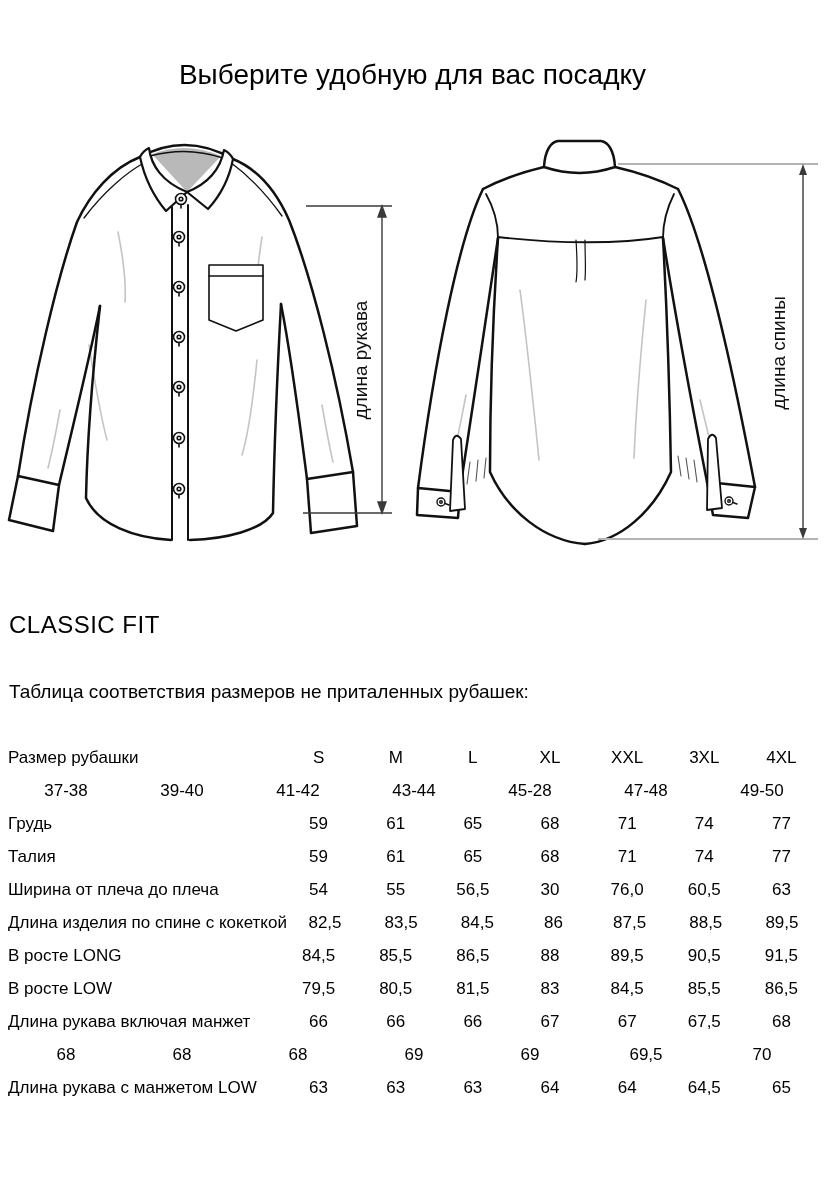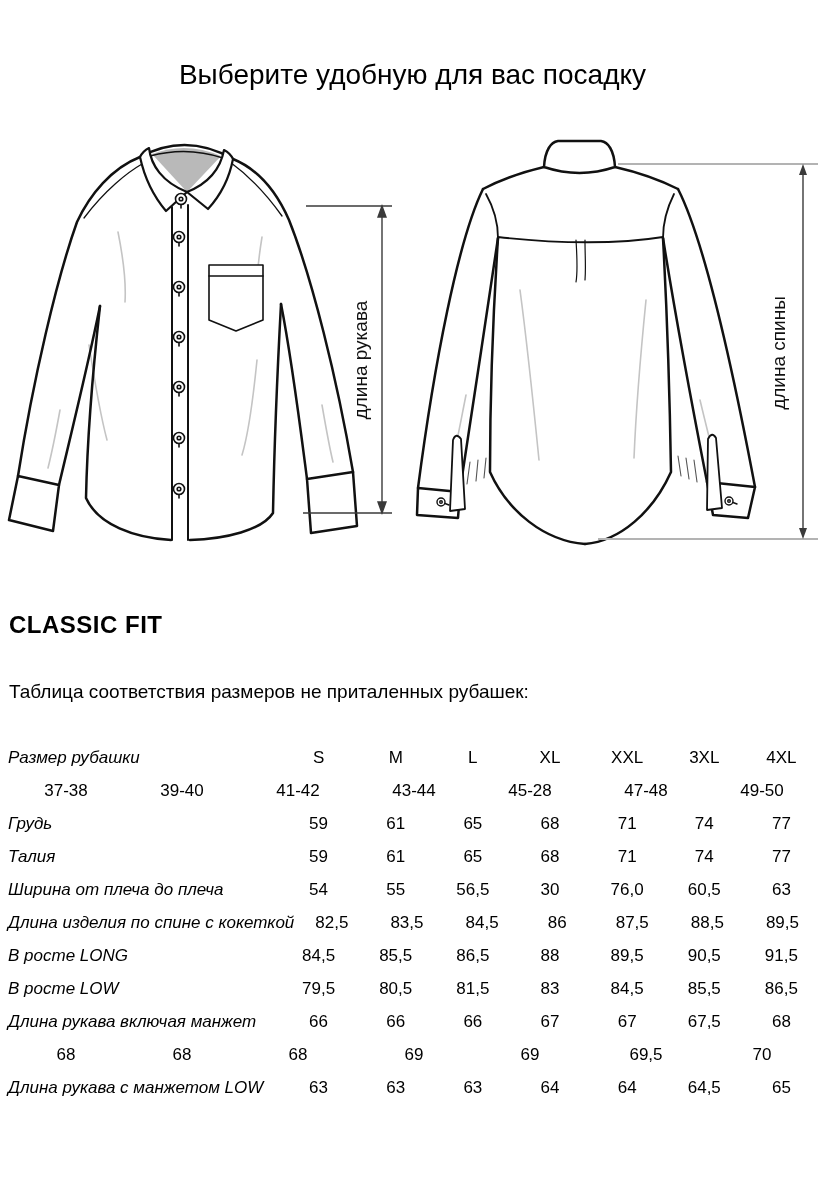--- a/index.html
+++ b/index.html
@@ -6,26 +6,26 @@
   .page{
     position:relative;width:825px;height:1200px;background:#fff;
     font-family:"Liberation Sans",sans-serif;color:#000;overflow:hidden;
   }
   .page-title{
     position:absolute;top:47px;left:0;width:825px;text-align:center;
     font-size:28px;font-weight:400;letter-spacing:0;margin-top:12px;
   }
   .diagram{position:absolute;top:110px;left:0;width:825px;height:470px;}
   .fit-heading{
-    position:absolute;top:611px;left:9px;font-size:24px;font-weight:bold;letter-spacing:.5px;
+    position:absolute;top:611px;left:9px;font-size:24px;font-weight:normal;letter-spacing:.5px;
   }
   .fit-subtitle{position:absolute;top:681px;left:9px;font-size:19px;}
   .size-table{position:absolute;top:741px;left:8px;width:812px;}
   .trow{display:flex;height:33px;align-items:center;font-size:17px;}
-  .tlabel{flex:0 0 272px;white-space:nowrap;font-style:italic;}
+  .tlabel{flex:0 0 272px;white-space:nowrap;}
   .tcell{flex:1;text-align:center;white-space:nowrap;}
   svg text{font-family:"Liberation Sans",sans-serif;}
 </style>
 </head>
 <body>
 
 <div class="page">
 
   <div class="page-title">Выберите удобную для вас посадку</div>
 

